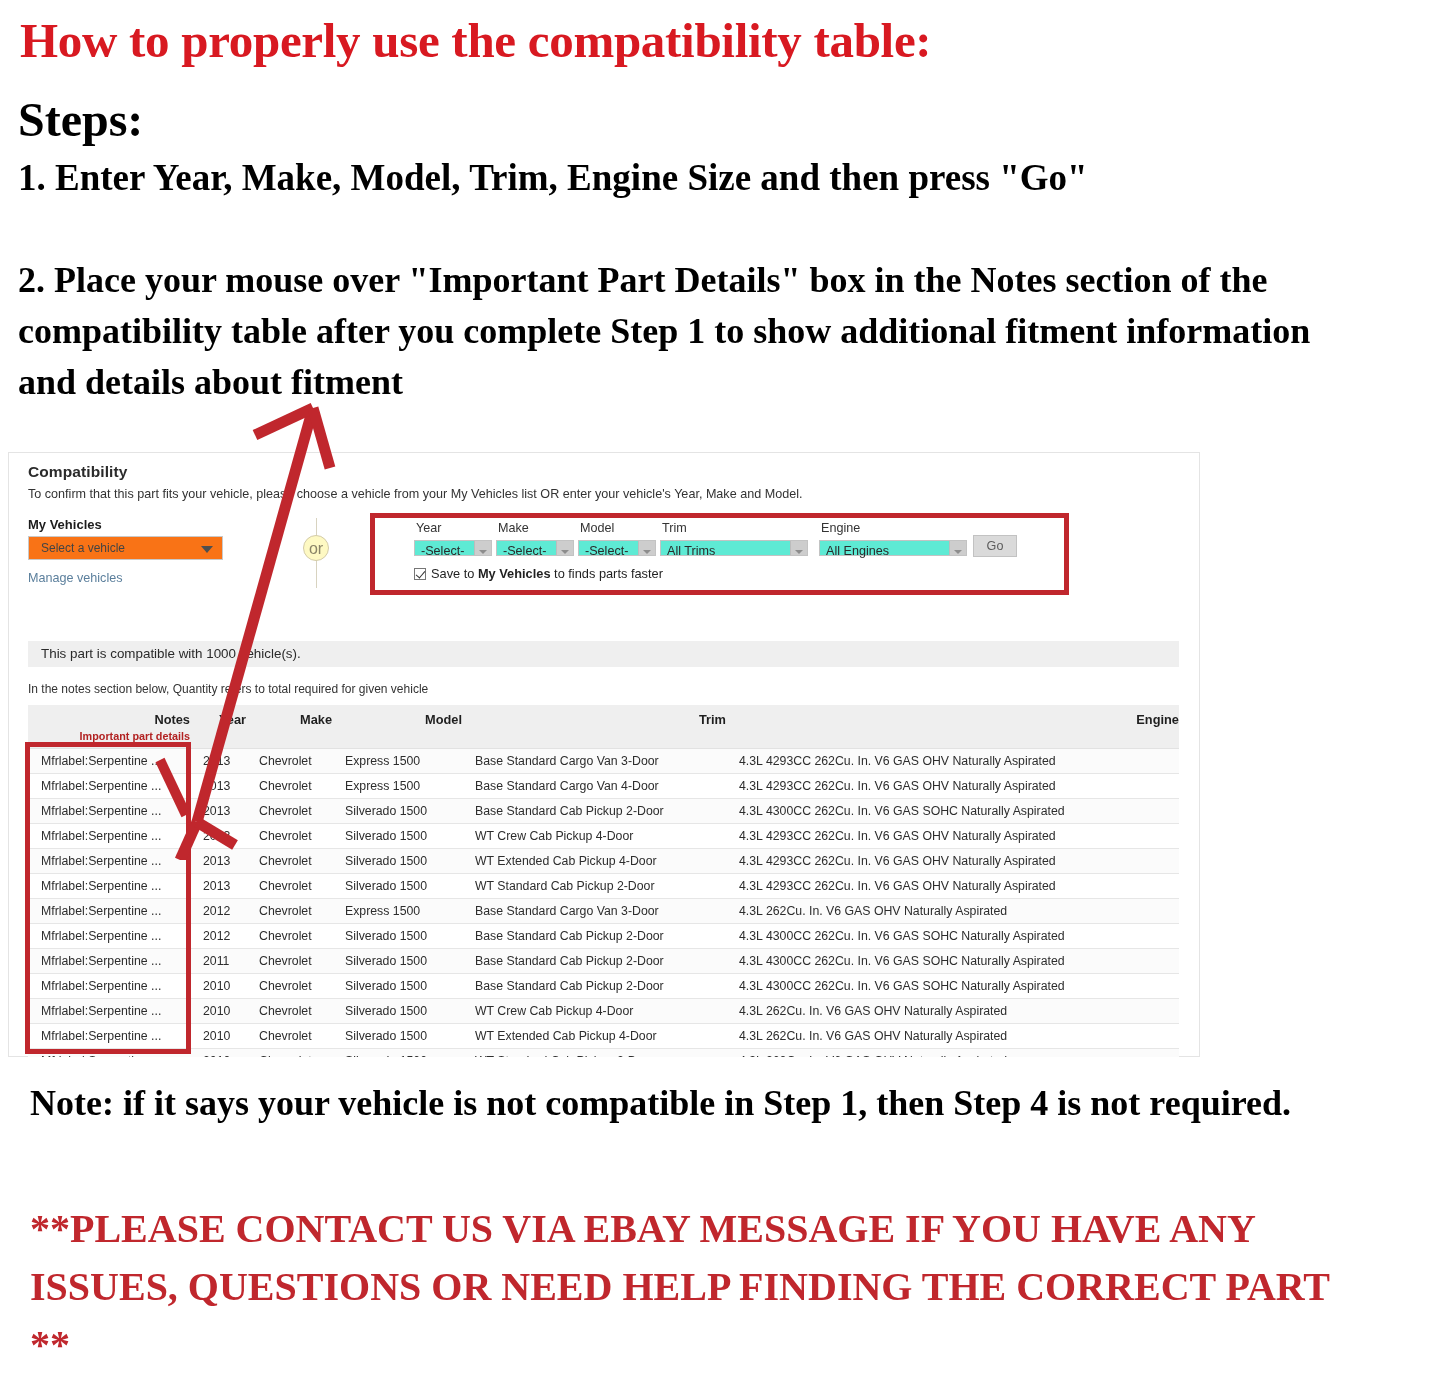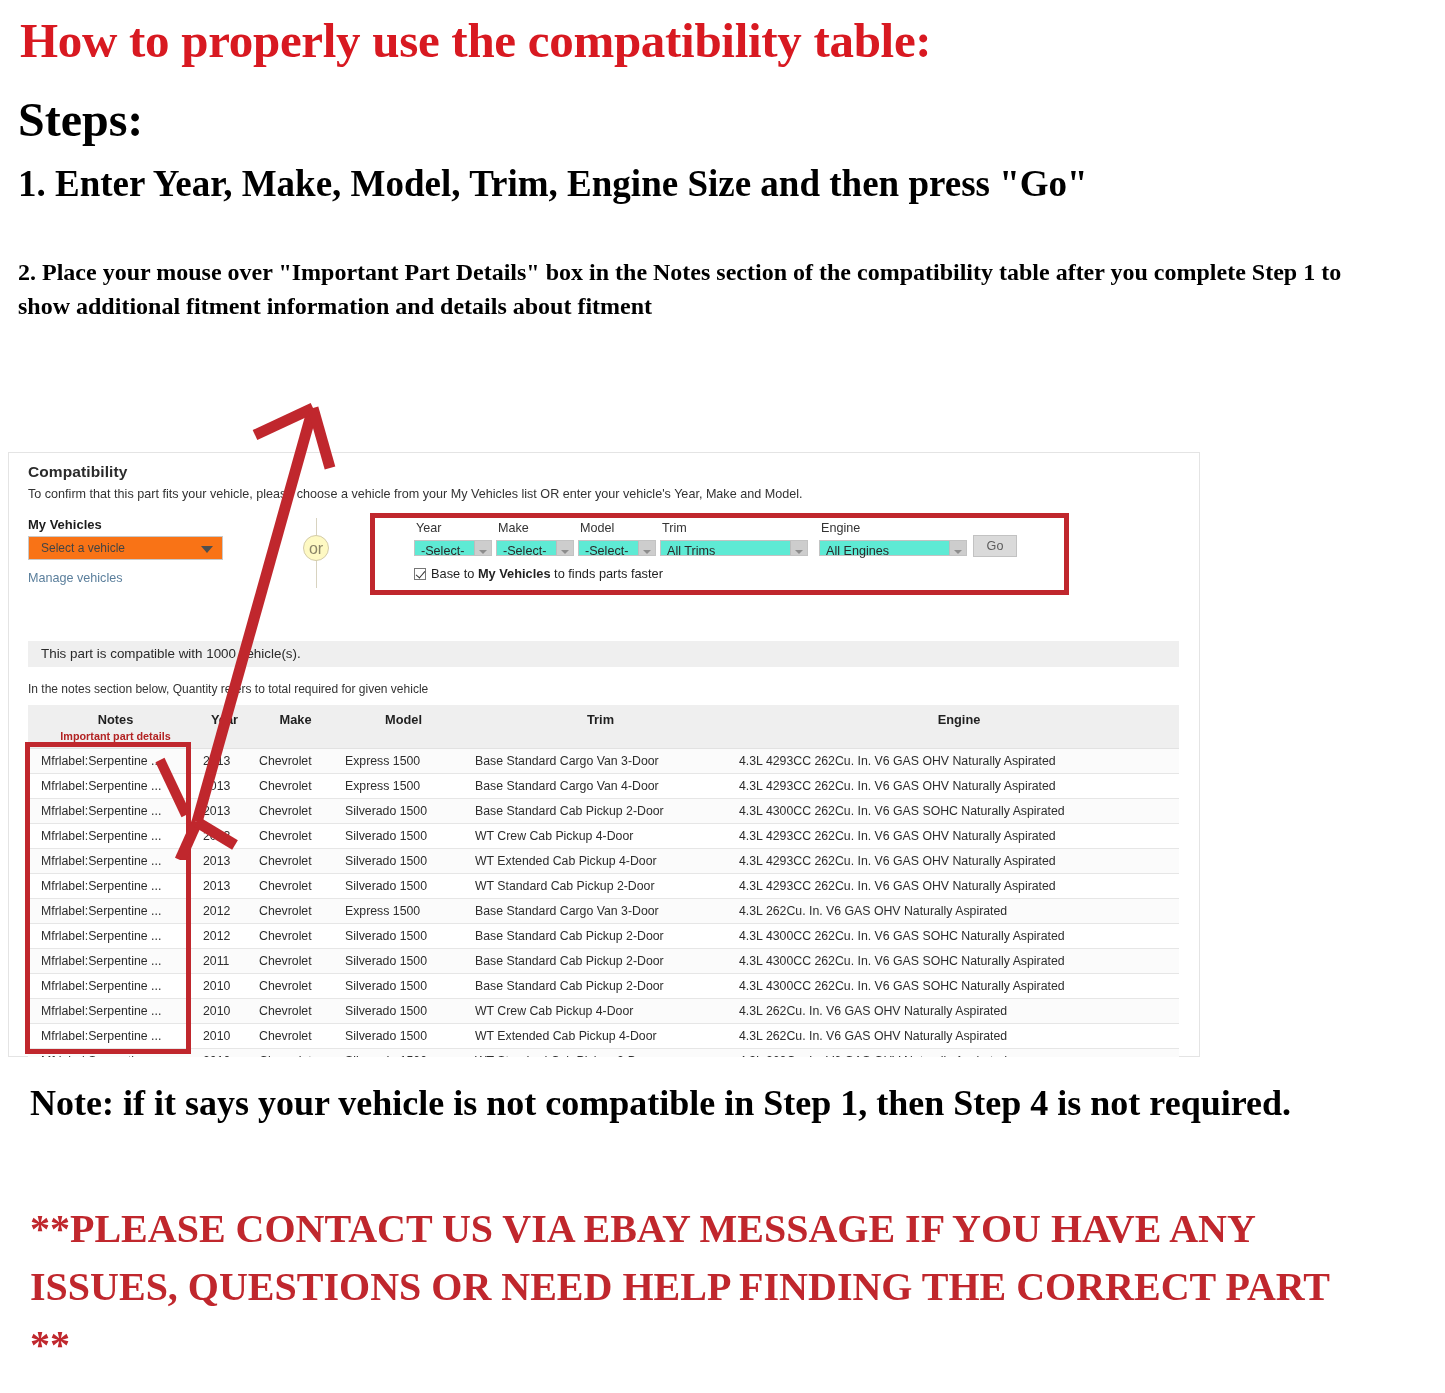--- a/index.html
+++ b/index.html
@@ -43,30 +43,29 @@
     position: absolute;
     left: 18px;
     top: 158px;
     width: 1400px;
     font-family: "Liberation Serif", serif;
     font-weight: bold;
     font-size: 37px;
     color: #000;
     line-height: 1.1;
     white-space: nowrap;
-    margin-top: 6px;
   }
   .step2 {
     position: absolute;
     left: 18px;
     top: 255px;
     width: 1330px;
     font-family: "Liberation Serif", serif;
     font-weight: bold;
-    font-size: 24px;
+    font-size: 36px;
     color: #000;
     line-height: 1.42;
   }
 
   
   .panel {
     position: absolute;
     left: 8px;
     top: 452px;
     width: 1192px;
@@ -305,21 +304,21 @@
     position: absolute;
     left: 28px;
     top: 705px;
     width: 1151px;
     border-collapse: collapse;
     table-layout: fixed;
     font-size: 12.3px;
   }
   .ctable thead th {
     background: #efefef;
-    text-align: center;
+    text-align: right;
     font-weight: bold;
     color: #1f1f1f;
     font-size: 12.8px;
     padding: 7px 0 6px 13px;
     height: 36px;
     vertical-align: top;
     border-bottom: 1px solid #e2e2e2;
     box-sizing: border-box;
   }
   .ctable thead th .sub {
@@ -467,21 +466,21 @@
   <span class="flabel">Engine</span>
   <span class="fbox" style="width:148px;">
     <span class="fval">All Engines</span>
     <span class="fchev"></span>
   </span>
 </div>
 
 <div class="go-btn">Go</div>
 
 <div class="save-row">
-  <span class="chk"></span><span>Base to </span><b>My Vehicles</b><span> to finds parts faster</span>
+  <span class="chk"></span><span>Save to </span><b>My Vehicles</b><span> to finds parts faster</span>
 </div>
 
 <div class="red-box-form"></div>
 
 <div class="compat-bar">
   <span>This part is compatible with 1000 vehicle(s).</span>
 </div>
 <div class="notes-hint">In the notes section below, Quantity refers to total required for given vehicle</div>
 
 <table class="ctable">

